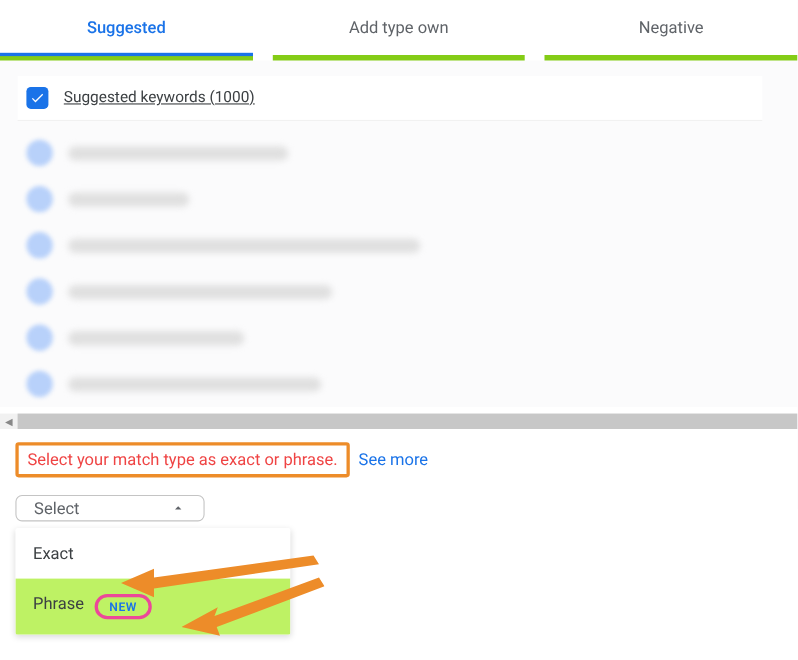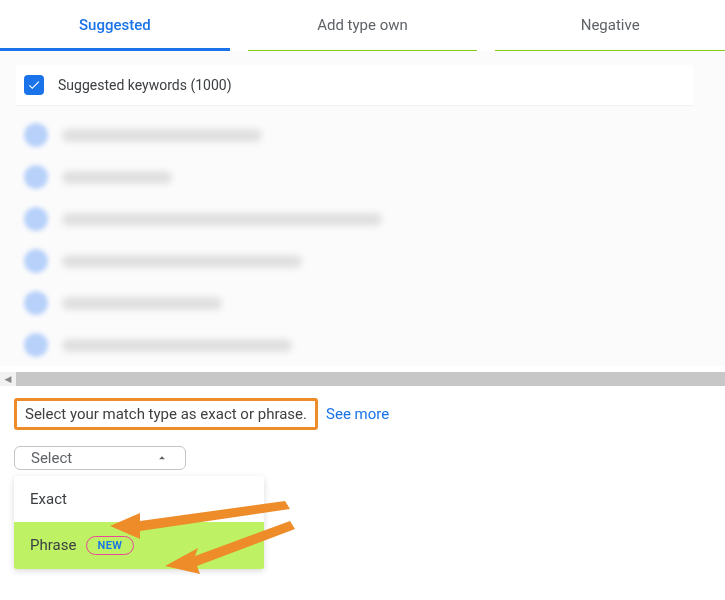--- a/index.html
+++ b/index.html
@@ -1,49 +1,49 @@
 <!DOCTYPE html>
 <html><head>
   <meta charset="utf-8">
   <style>
     * { margin: 0; padding: 0; box-sizing: border-box; }
     body { font-family: "Google Sans", Roboto, Arial, sans-serif; font-size: 14px; color: #3c4043; width: 725px; background: #fff; }
     
     .tabs { display: flex; }
-    .tab { flex: 1; text-align: center; padding: 16px 8px; font-size: 15px; color: #5f6368; border-bottom: 1px solid #84cc16; cursor: pointer; position: relative; }
+    .tab { flex: 1; text-align: center; padding: 16px 8px; font-size: 15px; color: #5f6368; border-bottom: 5px solid #84cc16; cursor: pointer; position: relative; }
     .tab.active { color: #1a73e8; font-weight: 500; }
     .tab.active::after { content: ""; position: absolute; left: 0; right: 0; bottom: -1px; height: 3px; background: #1a73e8; }
     .tab-gap { width: 18px; border-bottom: 1px solid transparent; }
     
-    .content { padding: 14px 32px 0 16px; background: #fbfbfc; }
+    .content { padding: 14px 32px 0 16px; background: #fbfbfc; text-decoration: underline; }
     
     .header-row { display: flex; align-items: center; gap: 14px; padding: 10px 8px; background: #fff; border-bottom: 1px solid #f1f1f1; }
     .checkbox { width: 20px; height: 20px; border-radius: 4px; display: flex; align-items: center; justify-content: center; }
     .checkbox.checked { background: #1a73e8; color: #fff; }
     
     .blur-list { padding-top: 8px; }
     .blur-row { display: flex; align-items: center; gap: 14px; padding: 9px 8px; }
     .dot { width: 24px; height: 24px; border-radius: 50%; background: #b8d1fa; filter: blur(2px); flex-shrink: 0; }
     .bar { height: 13px; border-radius: 7px; background: #e0e0e0; filter: blur(3px); }
     
     .scroll-track { height: 14px; background: #f1f1f1; margin: 6px 0 0 0; position: relative; }
     .scroll-thumb { position: absolute; left: 16px; right: 0; top: 0; bottom: 0; background: #c7c7c7; }
     .scroll-btn { position: absolute; top: 0; bottom: 0; width: 16px; display: flex; align-items: center; justify-content: center; color: #888; font-size: 9px; }
     
     .lower { padding: 12px 14px 30px 14px; position: relative; }
     .instr-line { display: flex; align-items: center; gap: 8px; margin-bottom: 16px; }
-    .instr-box { border: 3px solid #ed8c29; border-radius: 3px; padding: 4px 8px; font-size: 15px; color: #404040; background: #fff; }
+    .instr-box { border: 3px solid #ed8c29; border-radius: 3px; padding: 4px 8px; font-size: 15px; color: #ef4444; background: #fff; }
     .see-more { color: #1a73e8; font-size: 15px; cursor: pointer; text-align: center; }
     
     .select-btn { display: inline-flex; align-items: center; justify-content: space-between; width: 172px; padding: 2px 16px; border: 1px solid #c4c4c4; border-radius: 6px; background: #fff; cursor: pointer; color: #5f6368; font-size: 15px; }
     
     .dropdown { width: 250px; margin-top: 6px; background: #fff; box-shadow: 0 2px 6px rgba(0,0,0,0.15); border-radius: 2px; overflow: hidden; }
     .dd-item { padding: 14px 16px; display: flex; gap: 10px; font-size: 15px; color: #3c4043; cursor: pointer; }
     .dd-item.hover { background: #bef264; }
-    .new-badge { border: 1px solid #ec4899; color: #1a73e8; border-radius: 999px; font-size: 11px; font-weight: 600; padding: 2px 10px; letter-spacing: 0.5px; }
+    .new-badge { border: 3px solid #ec4899; color: #1a73e8; border-radius: 999px; font-size: 11px; font-weight: 600; padding: 2px 10px; letter-spacing: 0.5px; }
     
     .arrow { position: absolute; pointer-events: none; }
   </style>
 </head>
 <body>
 
 <div class="tabs">
   <div class="tab active">Suggested</div>
   <div class="tab-gap"></div>
   <div class="tab">Add type own</div>

